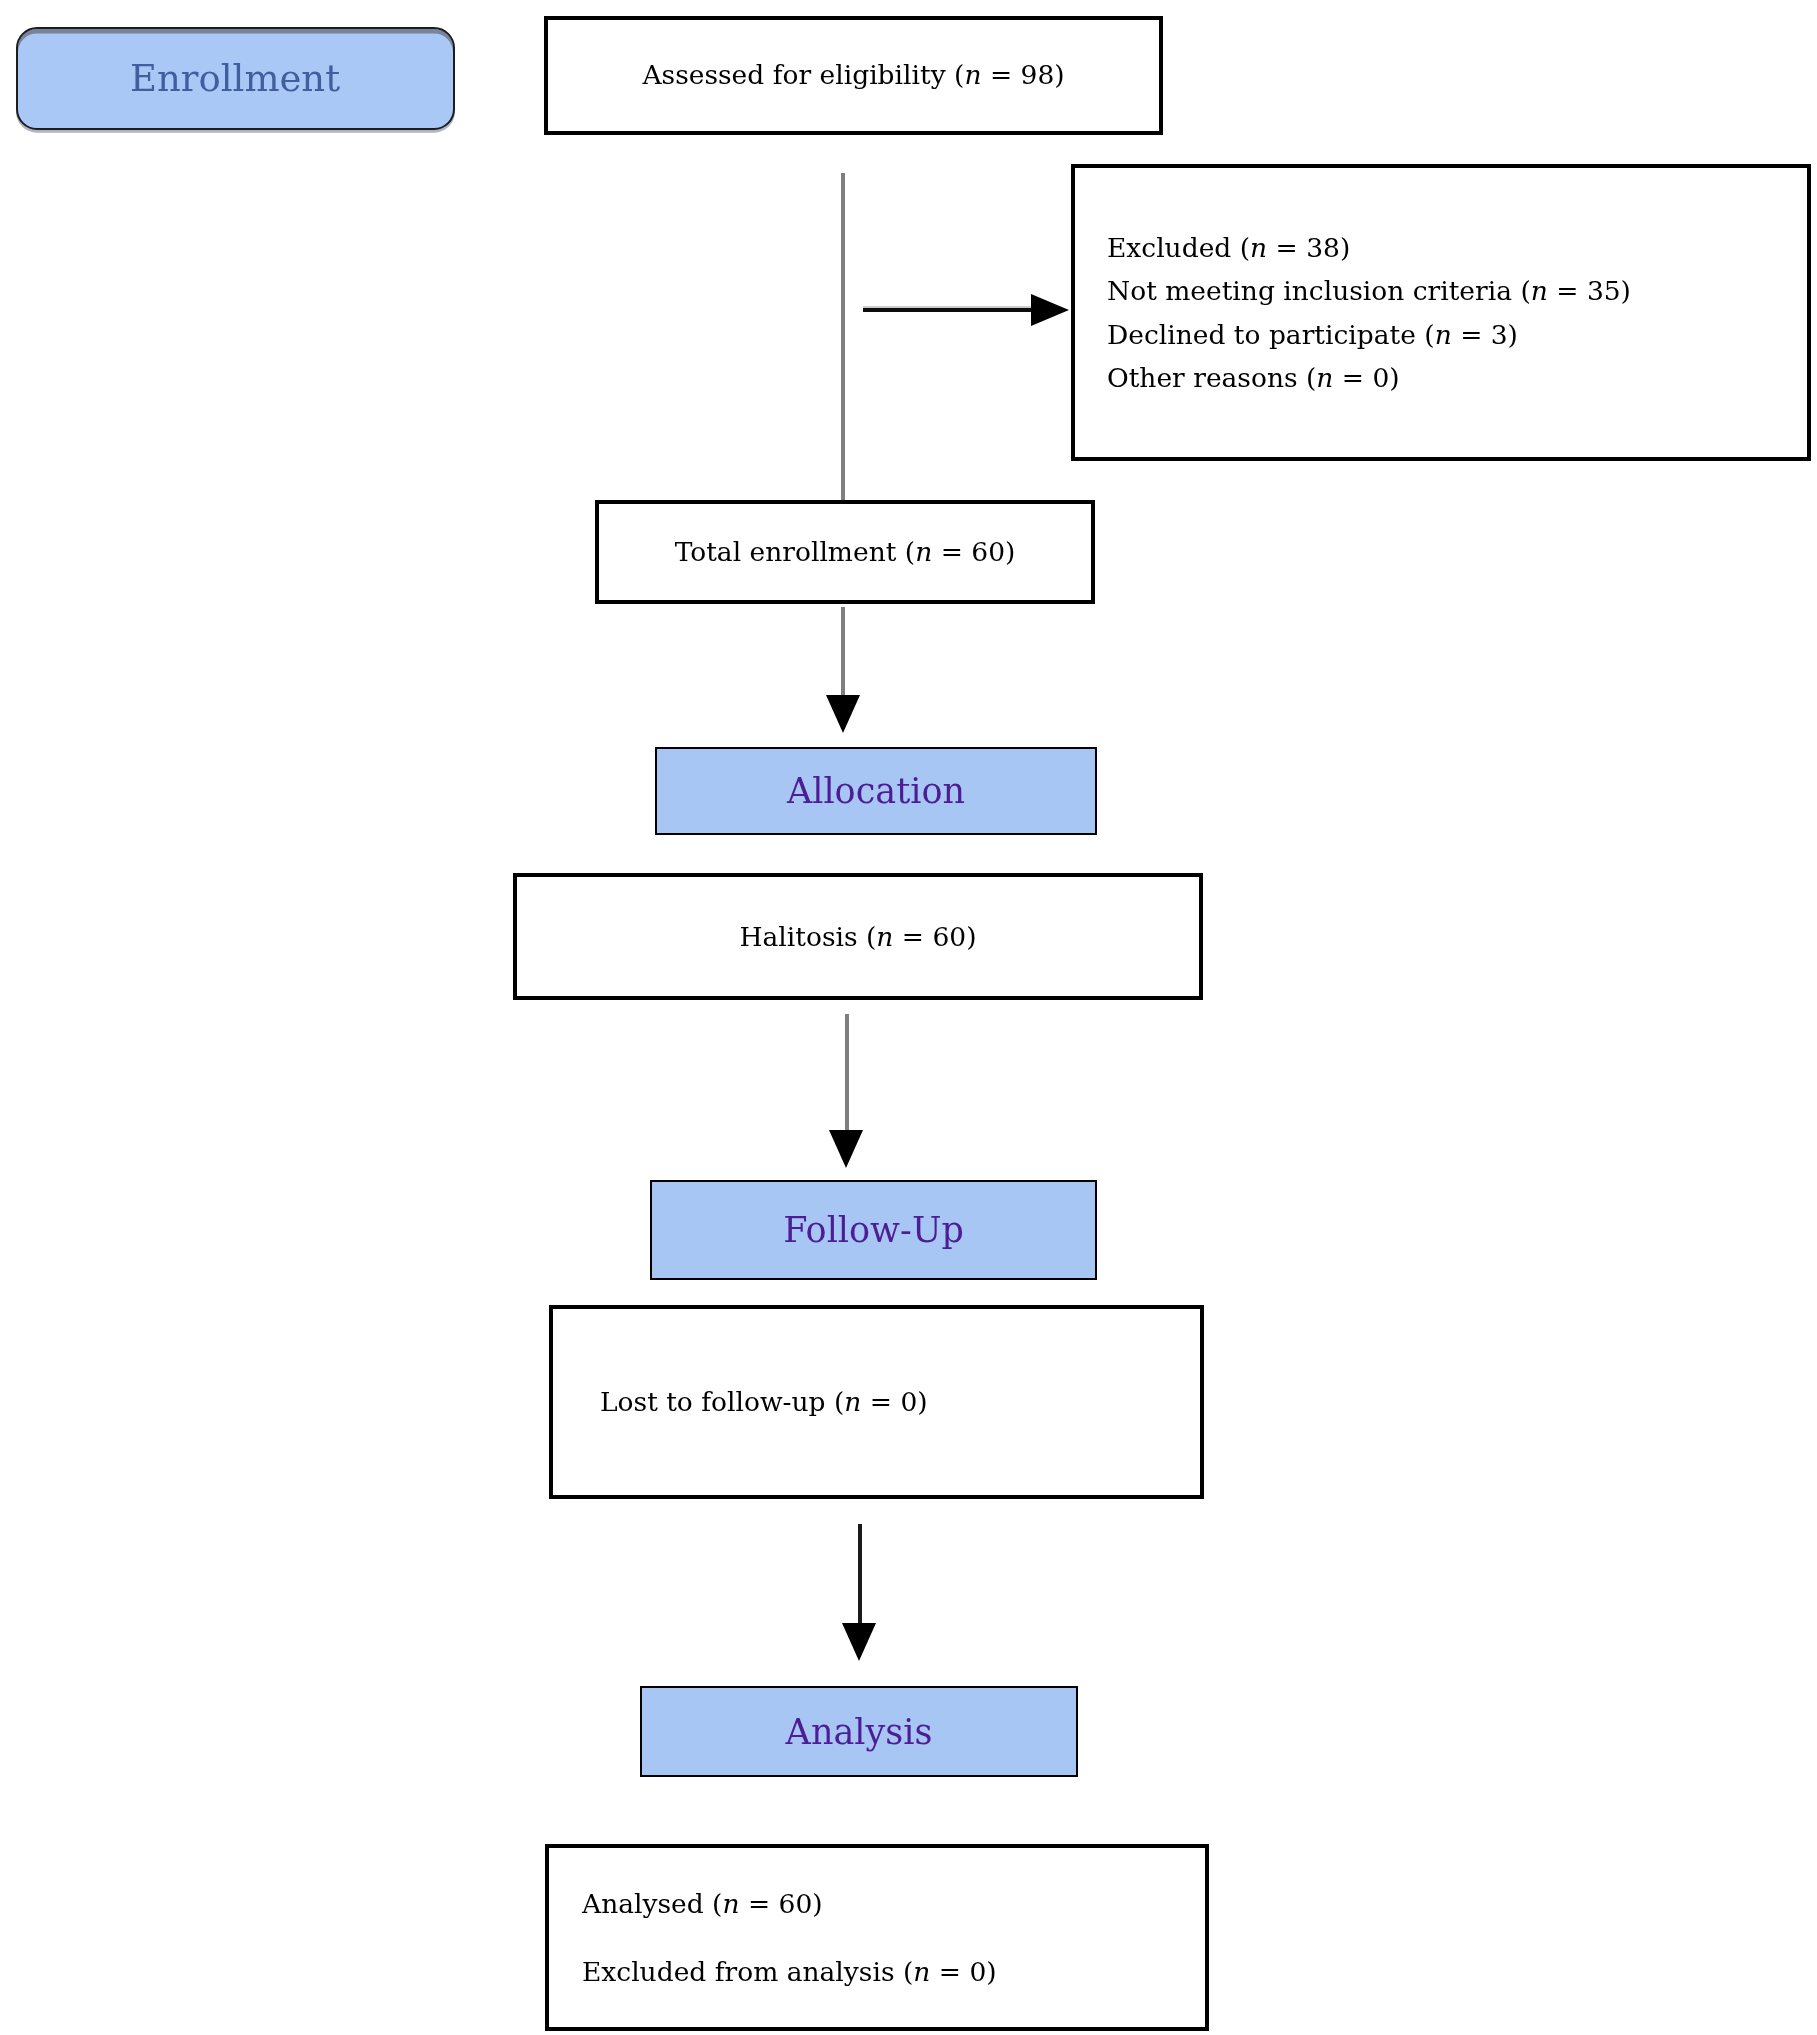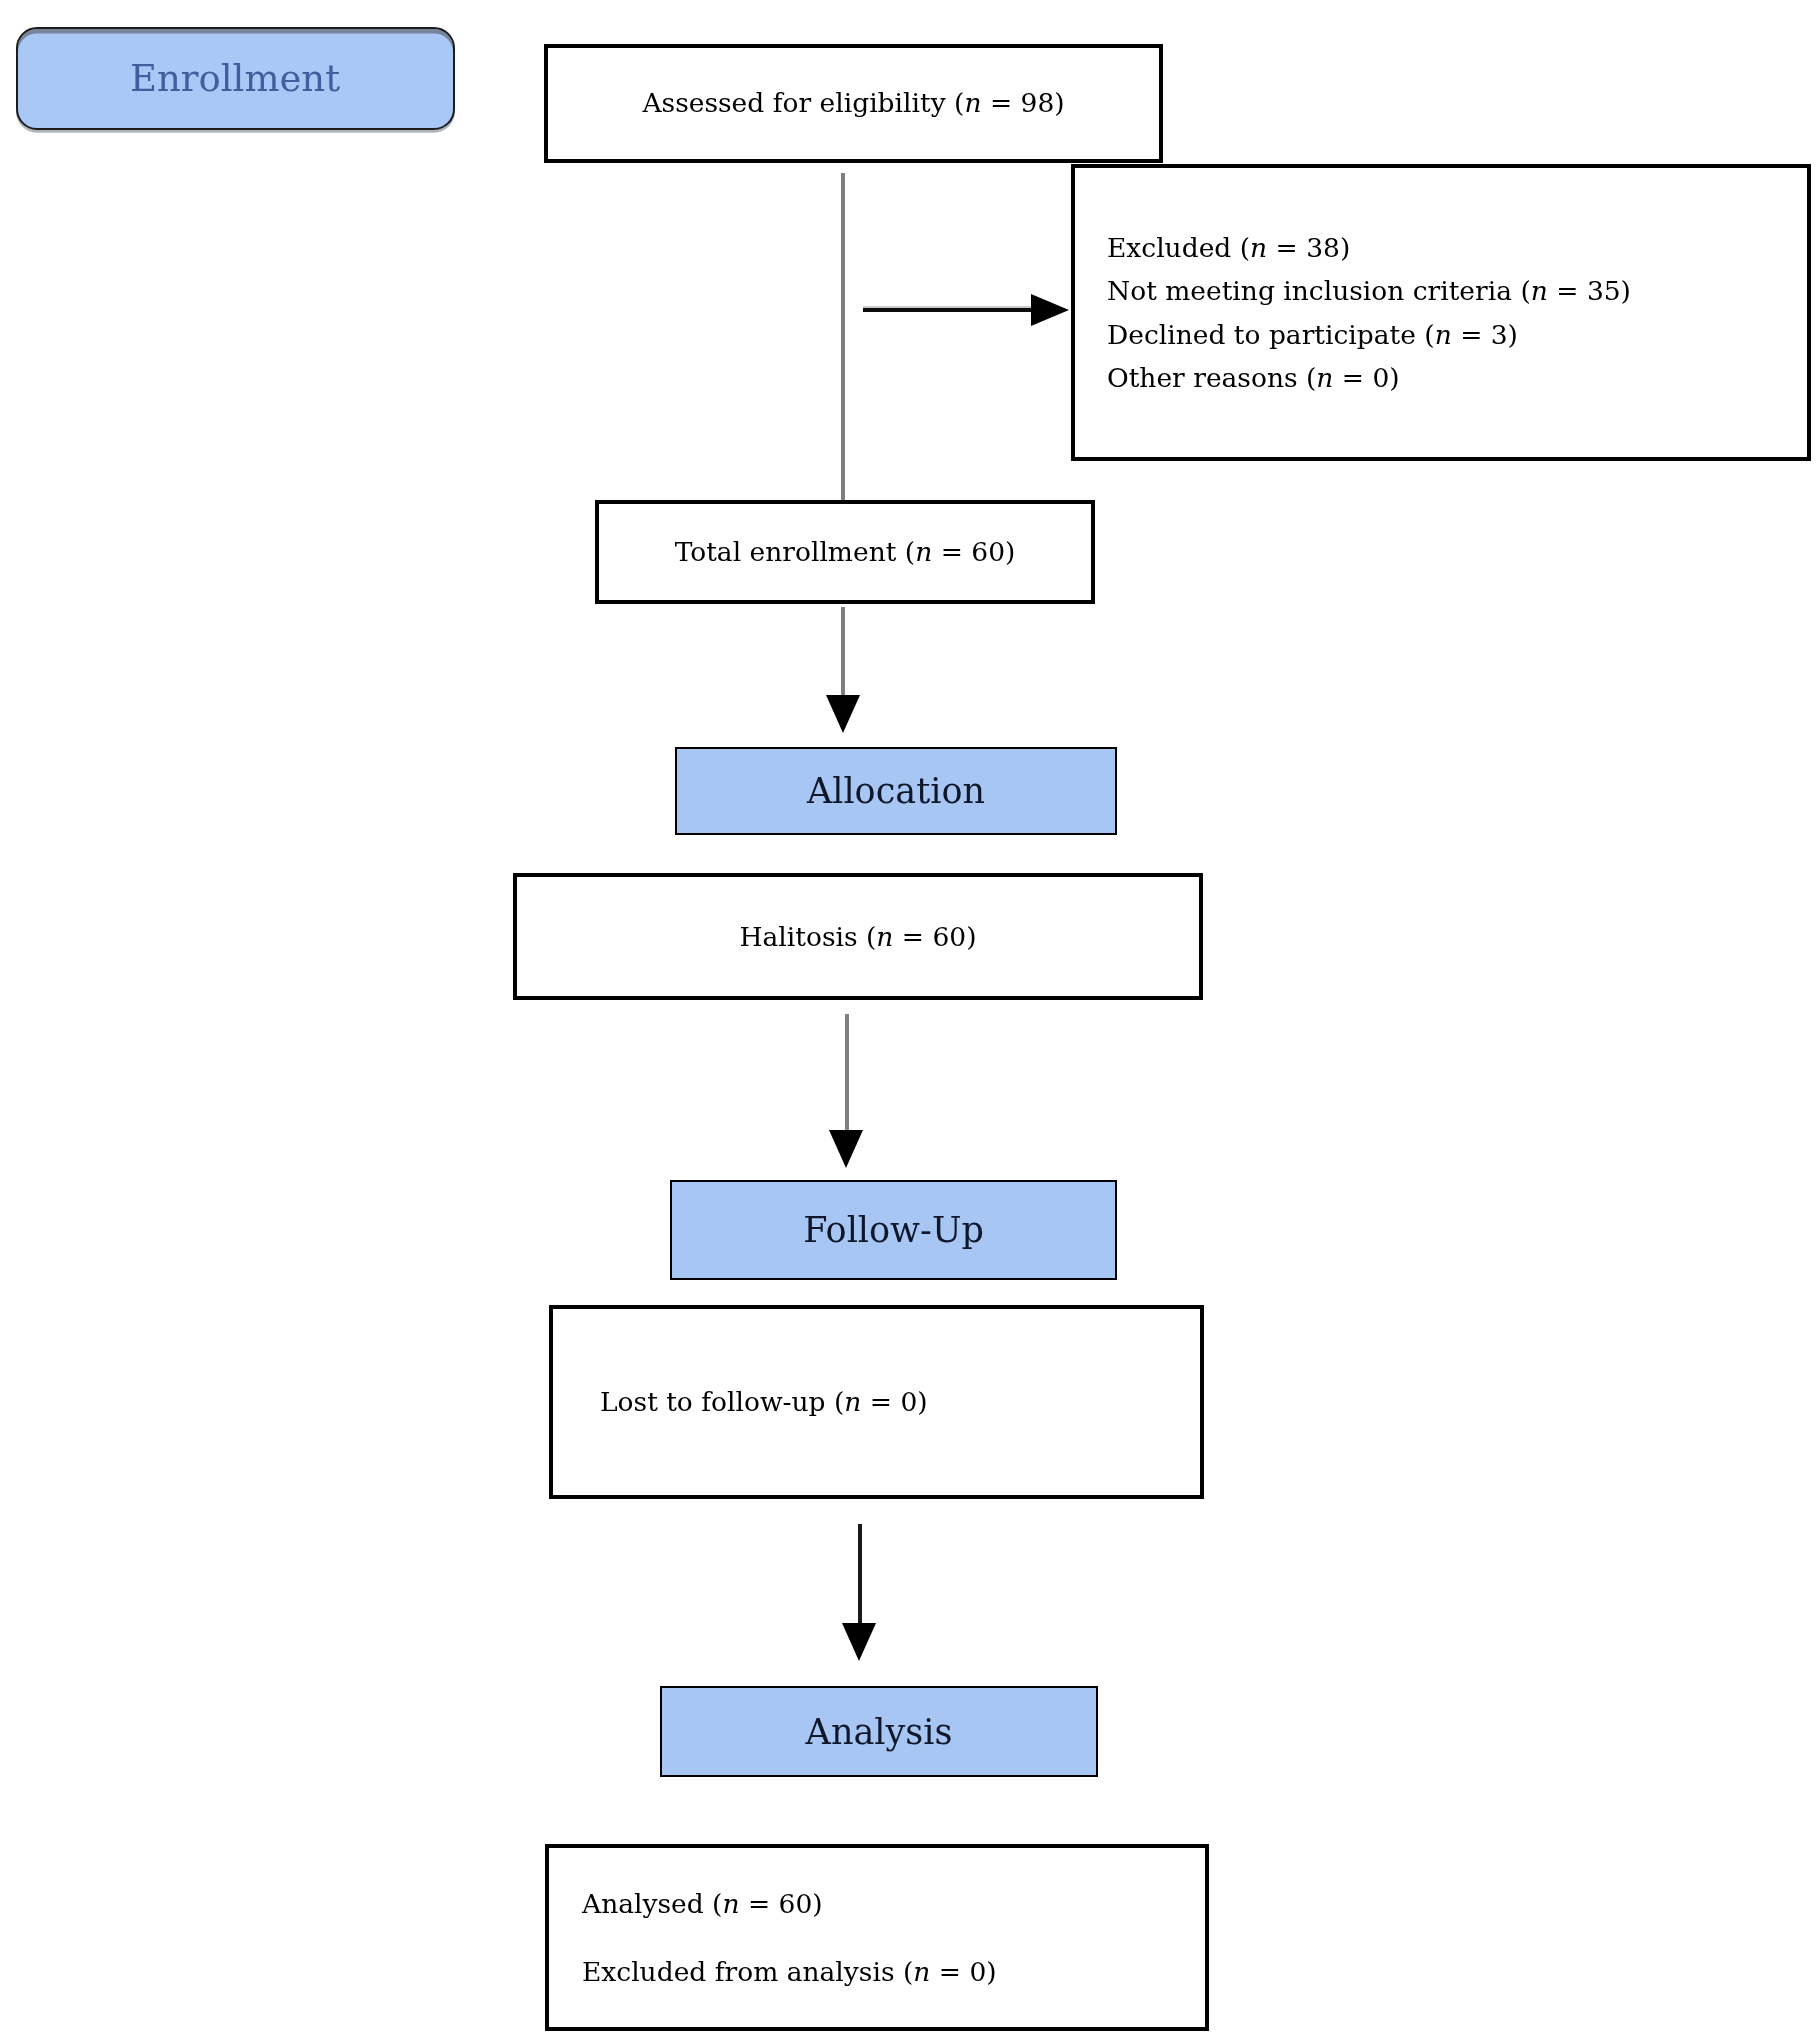--- a/index.html
+++ b/index.html
@@ -29,23 +29,22 @@
   .box-white.leftalign { align-items: flex-start; }
 
   .box-label {
     position: absolute;
     background: #a8c6f3;
     border: 2.7px solid #000000;
     box-sizing: border-box;
     display: flex;
     align-items: center;
     justify-content: center;
-    color: #0f172a;
+    color: #4c1d95;
     font-size: 35px;
-    margin-left: 20px;
   }
 
   .box-pill {
     position: absolute;
     background: #aac8f5;
     border: 2.2px solid #1d1d1d;
     border-radius: 21px;
     box-sizing: border-box;
     box-shadow: inset 0 4.4px 0 rgba(110,120,136,0.85), 0 2.7px 0 rgba(110,120,136,0.55);
     display: flex;
@@ -79,21 +78,21 @@
 </style>
 </head>
 <body>
 
 <div id="canvas">
 
   <div class="box-pill" style="left:15.5px; top:26.5px; width:439px; height:103px;">
     <span>Enrollment</span>
   </div>
 
-  <div class="box-white center" style="left:544px; top:15.5px; width:619px; height:119px;margin-top:28px;">
+  <div class="box-white center" style="left:544px; top:15.5px; width:619px; height:119px;">
     <div>Assessed for eligibility (<i>n</i> = 98)</div>
   </div>
 
   <div>
     <div class="vline" style="left:841px; top:173px; width:4.4px; height:329px;"></div>
   </div>
 
   <div>
     <div class="hline" style="left:863px; top:308px; width:170px; height:4.4px;"></div>
     <div class="head-right" style="left:1031px; top:294px;"></div>

